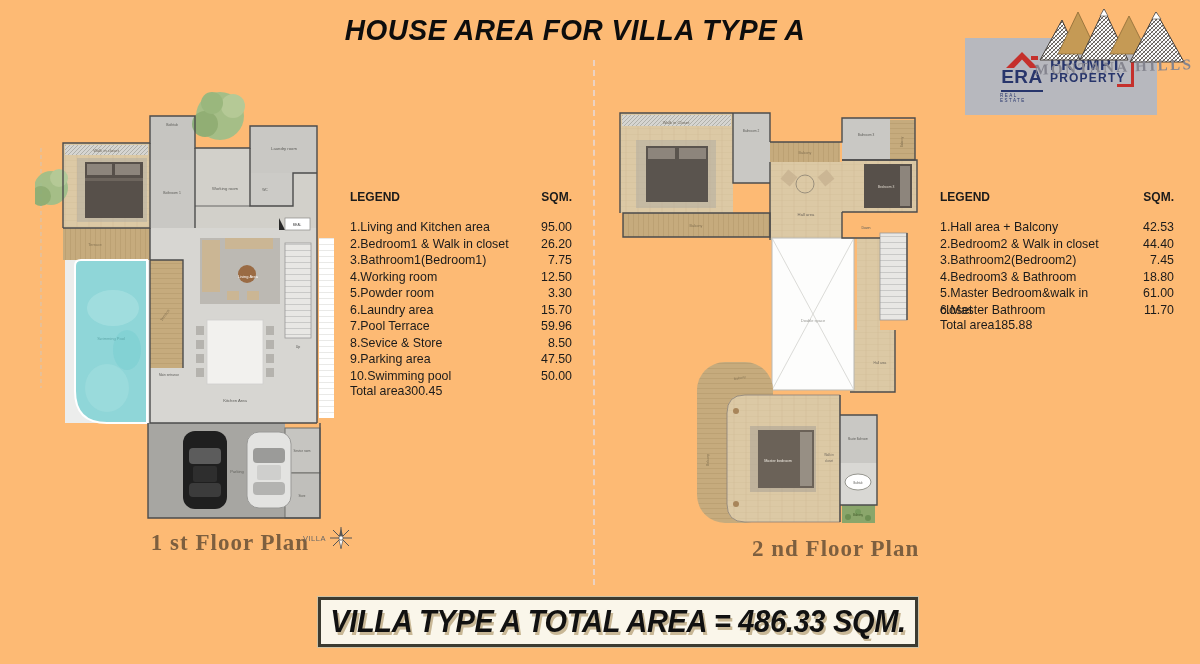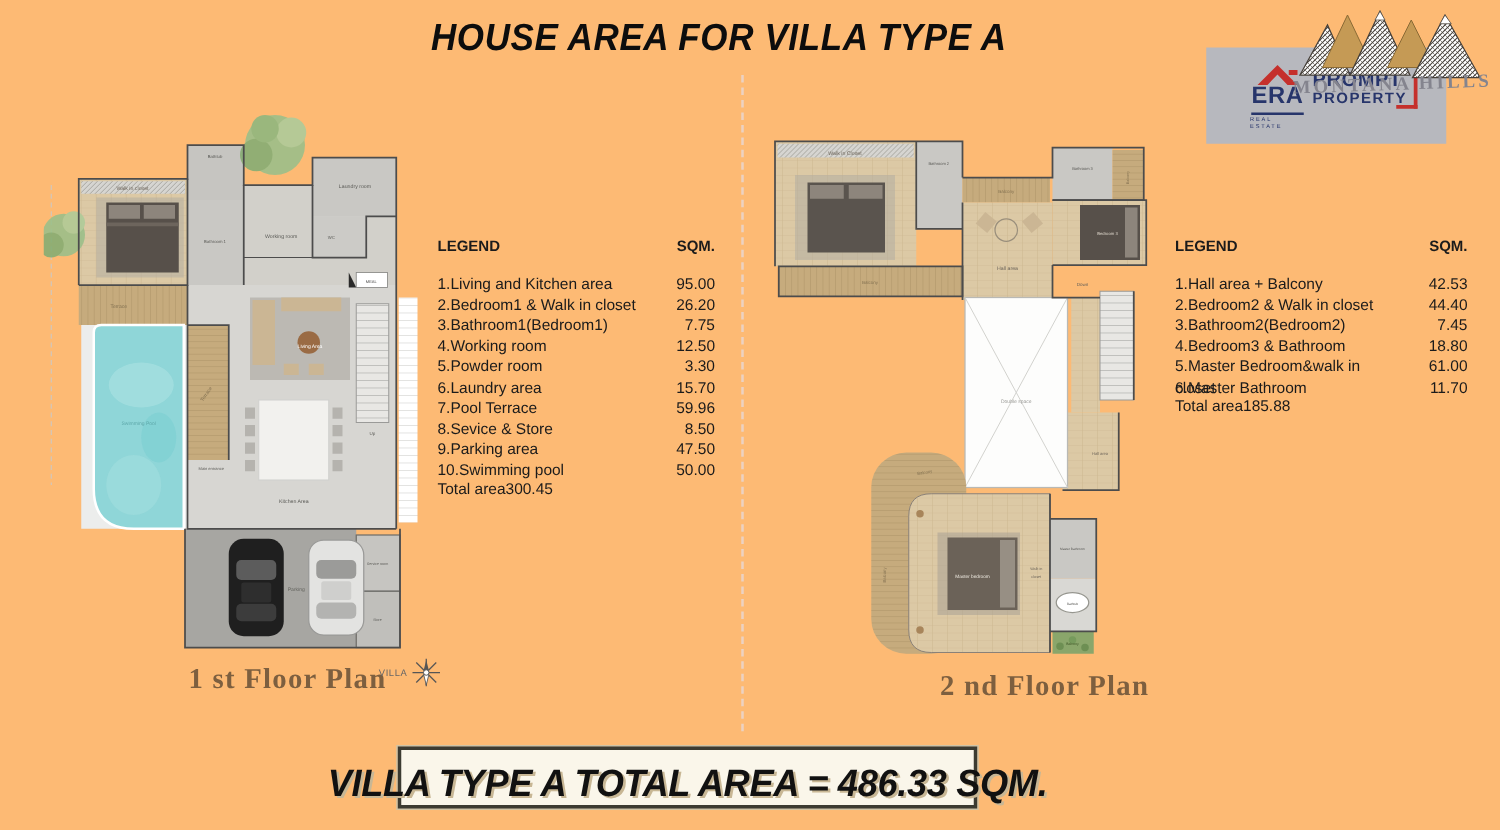--- a/index.html
+++ b/index.html
@@ -45,23 +45,23 @@
   #cap2{left:752px;top:536px;width:170px;text-align:left;}
   .front{position:absolute;left:303px;top:526px;display:flex;align-items:center;gap:3px;
          font-size:7.5px;color:#666;letter-spacing:.5px;}
 
   
   #plan1{position:absolute;left:35px;top:88px;}
   #plan2{position:absolute;left:608px;top:98px;}
   svg text{font-family:"Liberation Sans",sans-serif;}
 
   
-  .banner{position:absolute;left:318px;top:597px;width:464px;height:50px;box-sizing:border-box;
+  .banner{position:absolute;left:318px;top:597px;width:600px;height:50px;box-sizing:border-box;
           background:#faf6ea;border:3px solid #3c3b31;outline:1px solid #cfc3a5;
-          display:flex;align-items:flex-end;justify-content:center;}
+          display:flex;align-items:center;justify-content:center;}
   .banner span{font-size:29px;font-weight:900;font-style:italic;color:#111;
                letter-spacing:-.3px;white-space:nowrap;transform:scaleY(1.05);
                text-shadow:2px 2px 0 #c8b795;}
 </style>
 </head>
 <body>
 
 <div id="page">
 
   <div class="title">HOUSE AREA FOR VILLA TYPE A</div>

